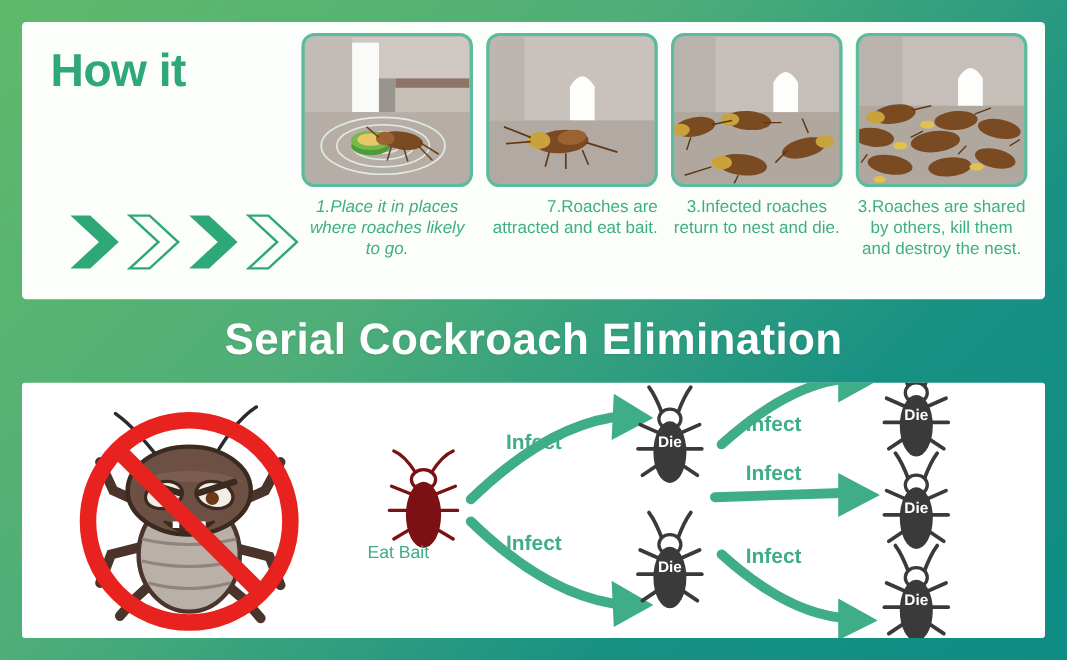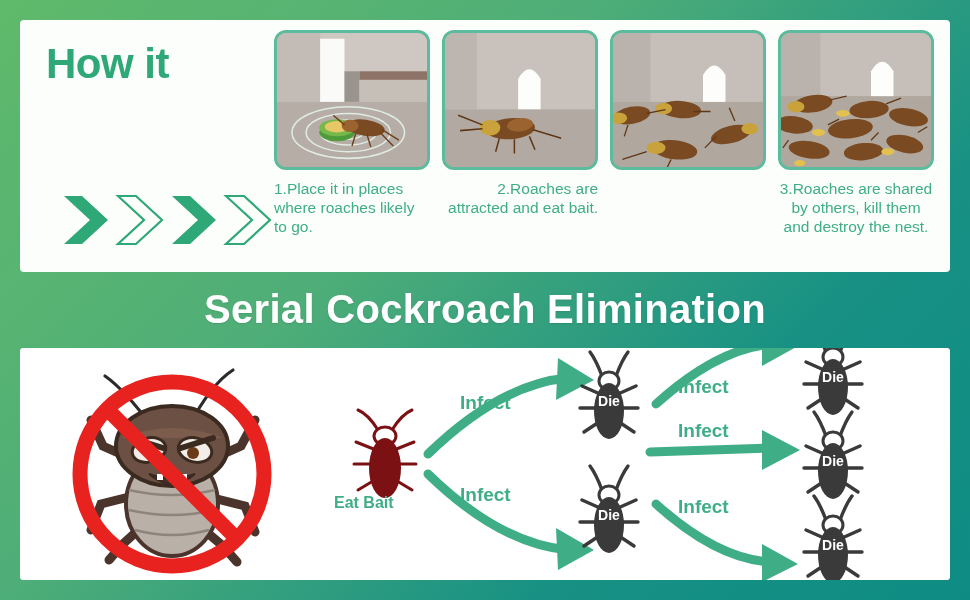--- a/index.html
+++ b/index.html
@@ -64,21 +64,21 @@
   .thumb svg { display: block; width: 100%; height: 100%; }
   .caption {
     margin-top: 9px;
     color: #3FAE86;
     font-size: 15.5px;
     line-height: 19px;
     text-align: center;
   }
   .panel:nth-child(1) .caption,
   .panel:nth-child(2) .caption { text-align: right; }
-  .panel:nth-child(1) .caption { text-align: left; }
+  .panel:nth-child(1) .caption { text-align: center; font-style: italic; }
 
   
   .title-band {
     position: absolute;
     left: 0; top: 278px;
     width: 970px; height: 62px;
     display: flex;
     align-items: center;
     justify-content: center;
   }
@@ -112,21 +112,21 @@
   .lbl-infect {
     position: absolute;
     color: #3FAE86;
     font-size: 19px;
     font-weight: bold;
   }
   .lbl-eatbait {
     position: absolute;
     color: #3FAE86;
     font-size: 16px;
-    font-weight: bold;
+    font-weight: normal;
   }
 </style>
 </head>
 <body>
 
 <div class="top-card">
 
   <div class="howit">
     <div class="howit-line">How it</div>
   </div>
@@ -198,21 +198,21 @@
           <g stroke="#5E3616" stroke-width="1.6" fill="none">
             <path d="M40 96 L14 86"></path>
             <path d="M40 100 L16 102"></path>
             <path d="M58 110 L54 124"></path>
             <path d="M74 111 L74 126"></path>
             <path d="M90 108 L96 122"></path>
             <path d="M94 101 L124 110"></path>
           </g>
         </svg>
       </div>
-      <div class="caption">2.Roaches are attracted and eat bait.</div>
+      <div class="caption">7.Roaches are attracted and eat bait.</div>
     </div>
 
     <div class="panel">
       <div class="thumb">
         <svg viewBox="0 0 160 140" preserveAspectRatio="none">
           <rect x="0" y="0" width="160" height="72" fill="#C6BFB9"></rect>
           <rect x="0" y="0" width="40" height="72" fill="#BAB3AD"></rect>
           <path d="M96 76 L96 44 Q108 24 120 44 L120 76 Z" fill="#FDFDFB"></path>
           <rect x="0" y="72" width="160" height="68" fill="#B0A89F"></rect>
           <g>
@@ -229,20 +229,21 @@
             <path d="M36 84 L56 80"></path>
             <path d="M16 96 L12 108"></path>
             <path d="M86 82 L104 82"></path>
             <path d="M110 108 L98 120"></path>
             <path d="M130 92 L124 78"></path>
             <path d="M36 124 L10 132"></path>
             <path d="M62 132 L58 140"></path>
           </g>
         </svg>
       </div>
+      <div class="caption">3.Infected roaches return to nest and die.</div>
     </div>
 
     <div class="panel">
       <div class="thumb">
         <svg viewBox="0 0 160 140" preserveAspectRatio="none">
           <rect x="0" y="0" width="160" height="66" fill="#C6BFB9"></rect>
           <rect x="0" y="0" width="42" height="66" fill="#BAB3AD"></rect>
           <path d="M96 70 L96 40 Q108 20 120 40 L120 70 Z" fill="#FDFDFB"></path>
           <rect x="0" y="66" width="160" height="74" fill="#B0A89F"></rect>
           <g>

